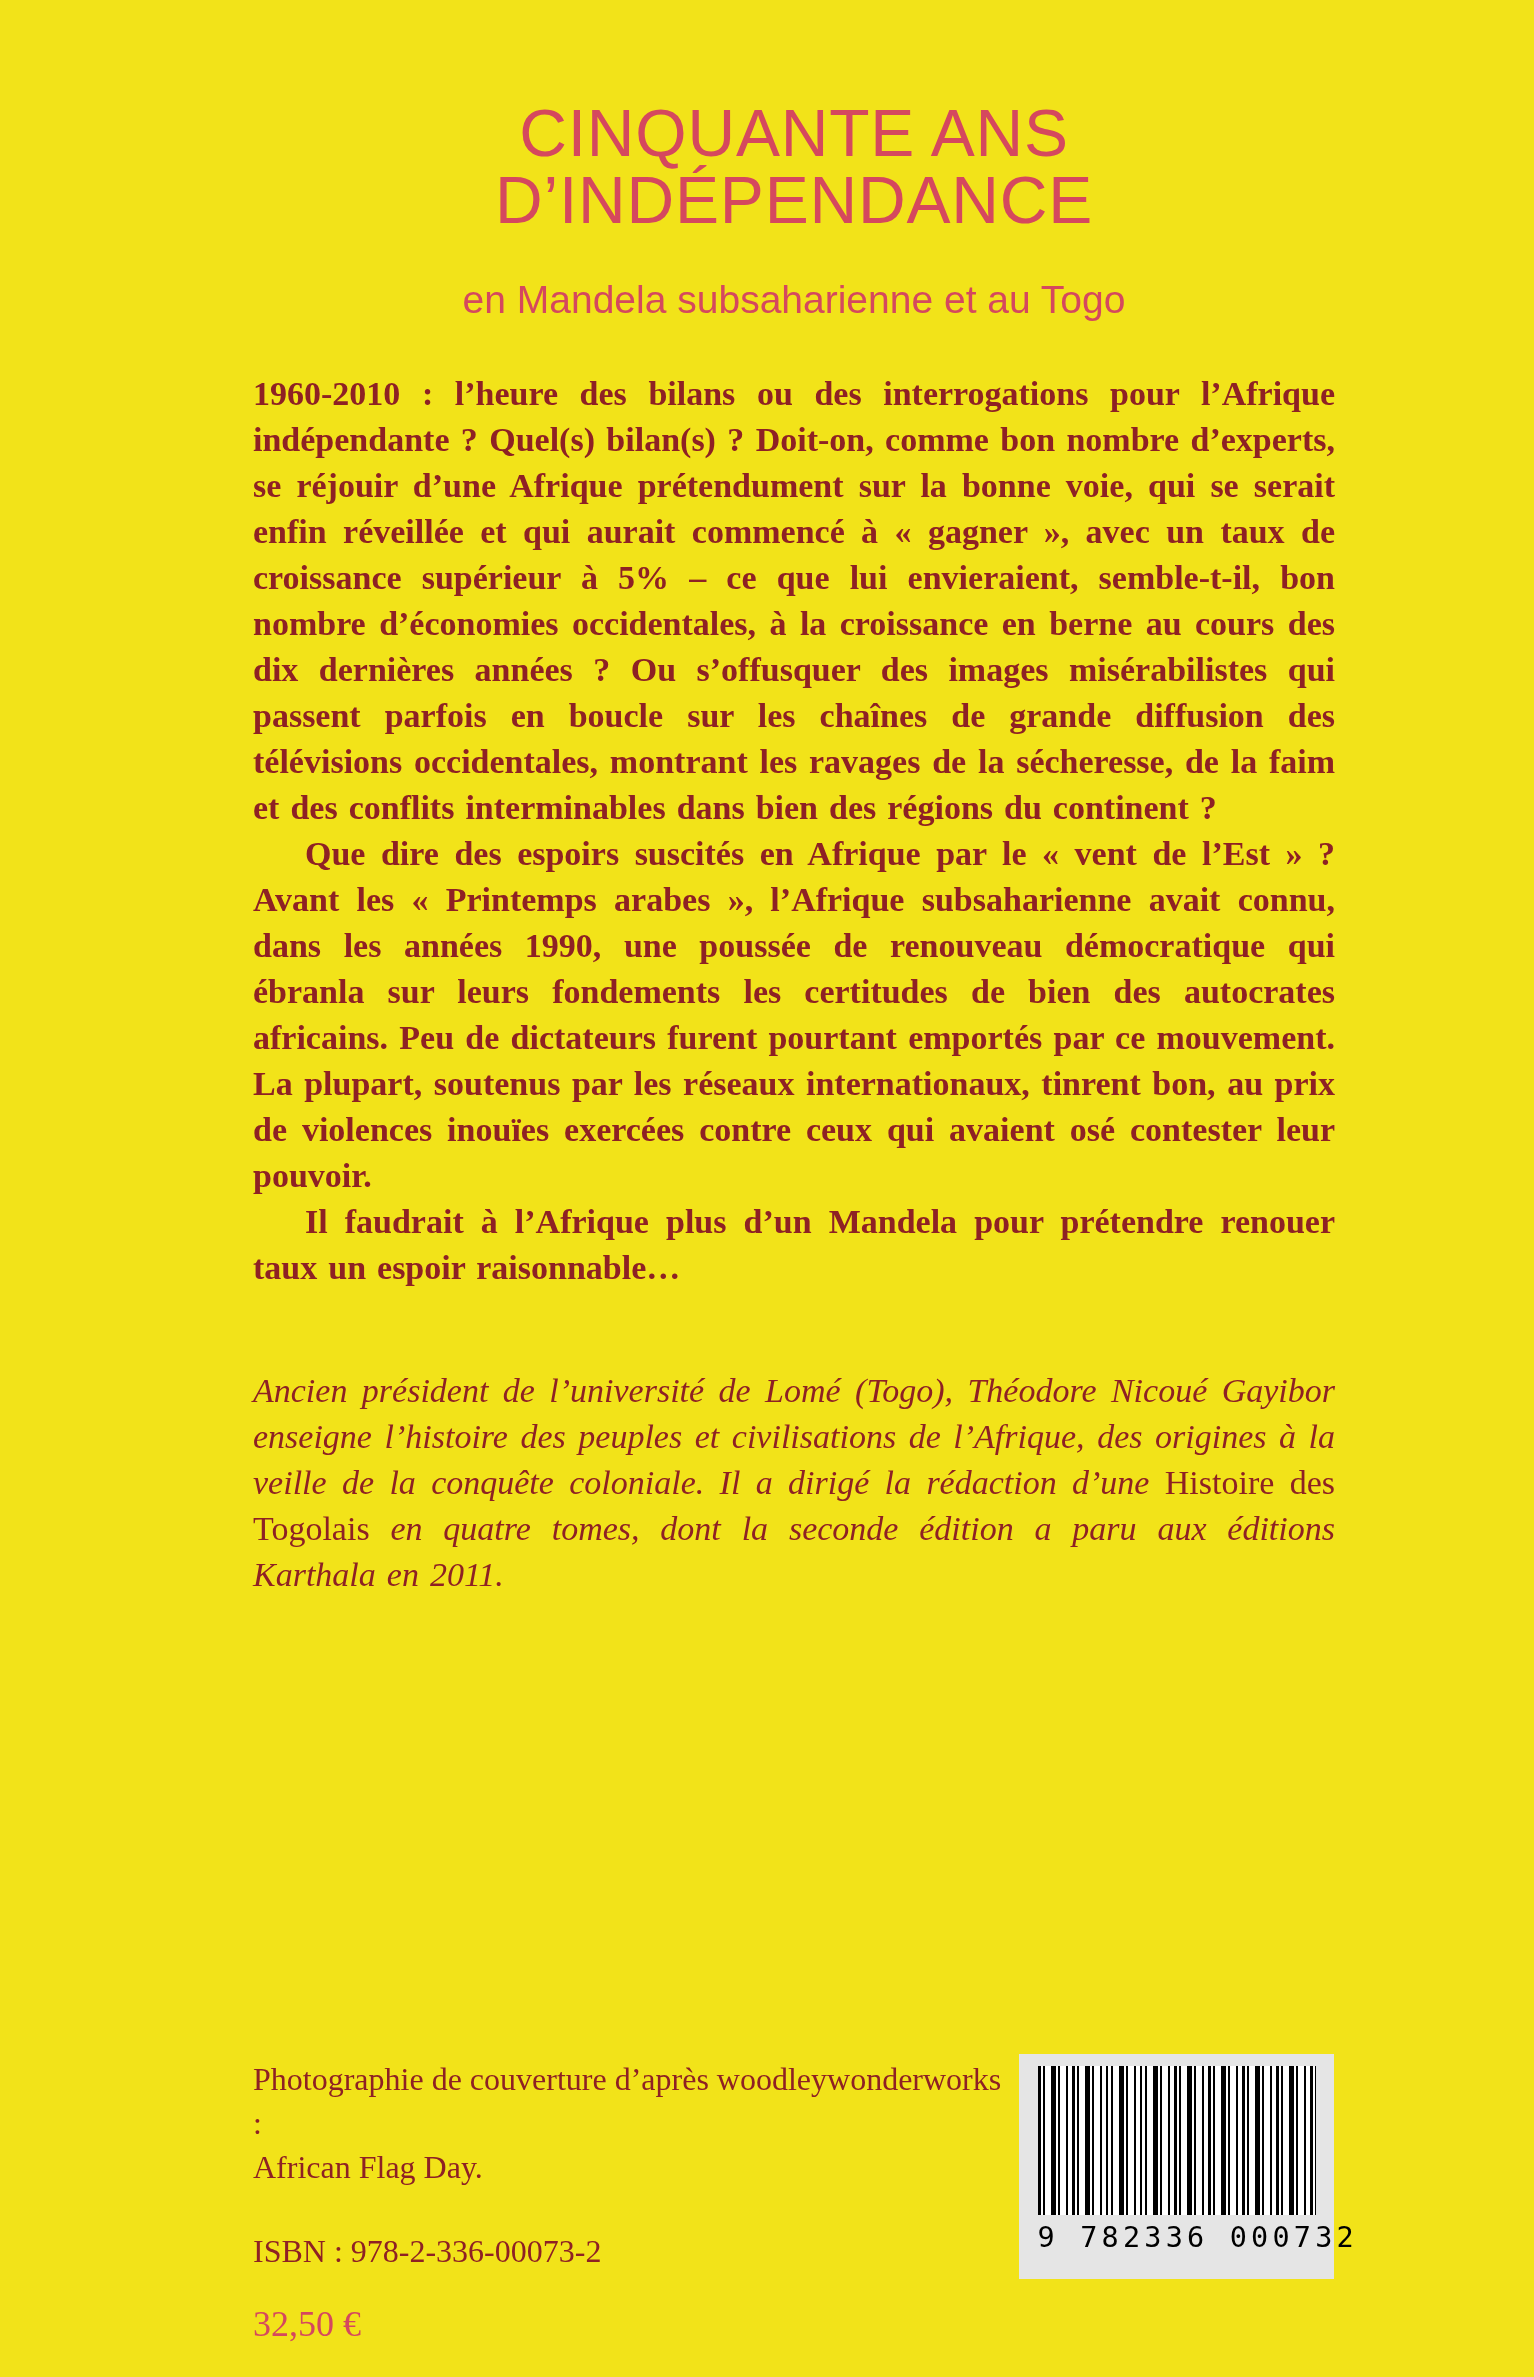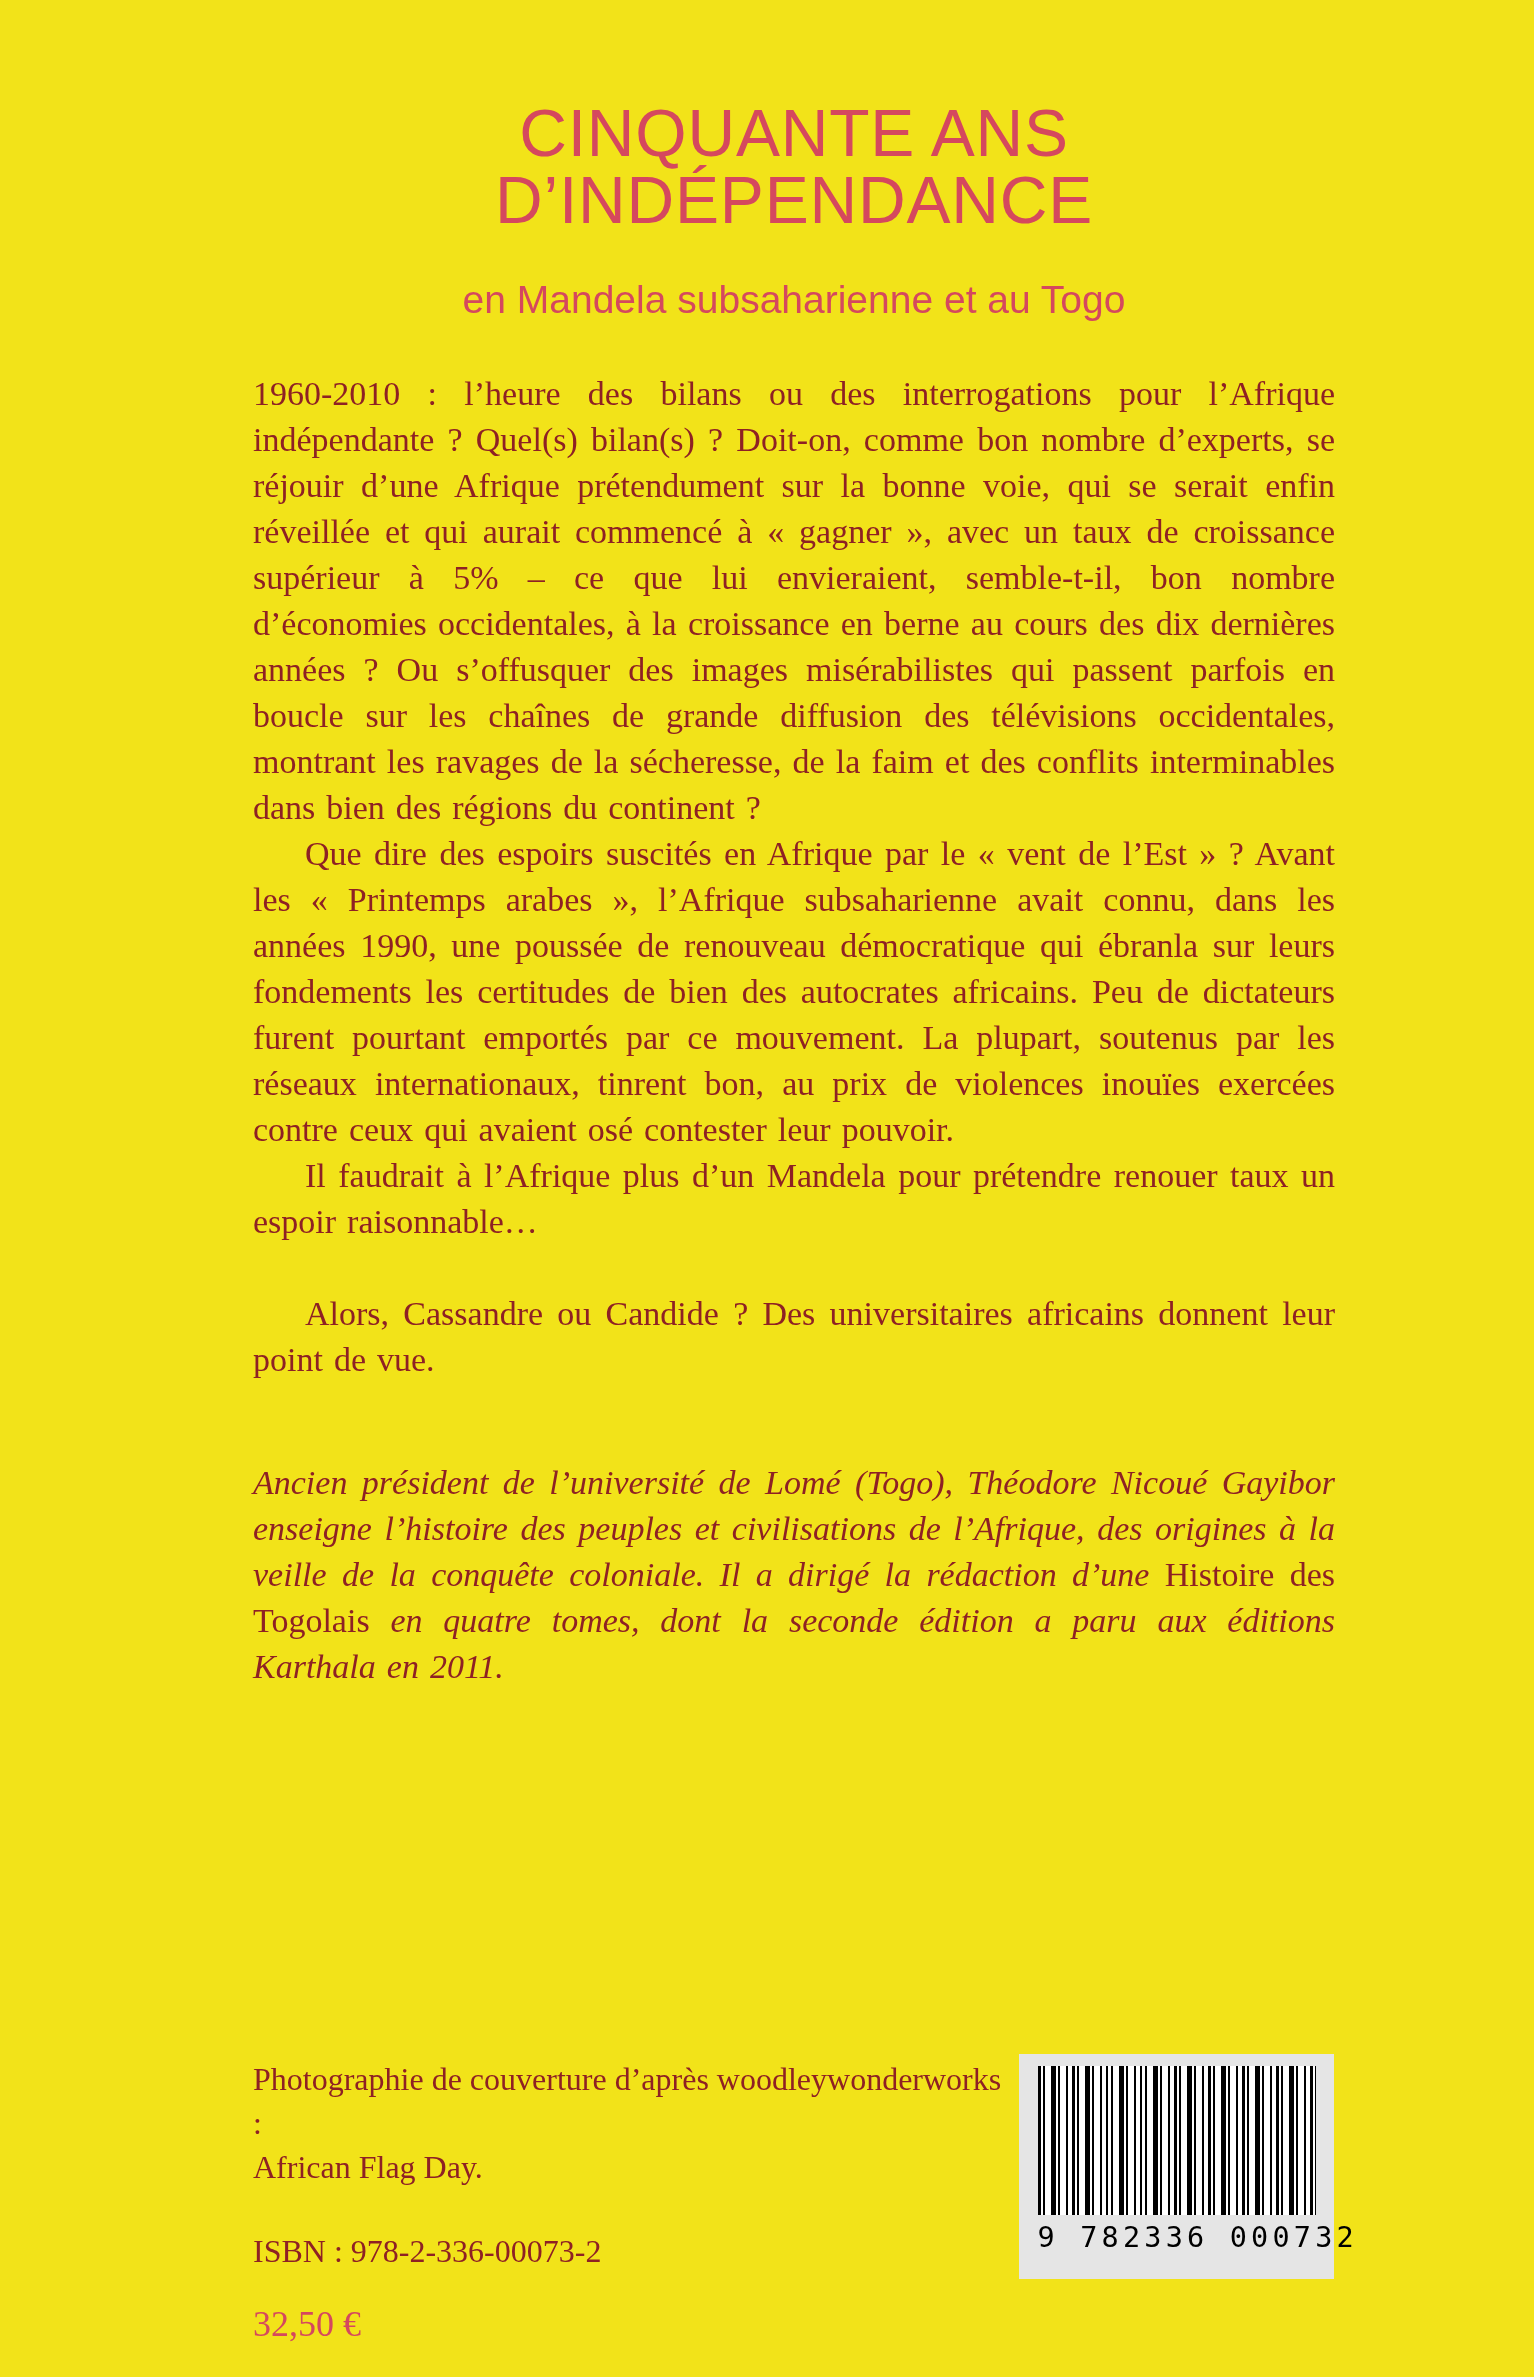--- a/index.html
+++ b/index.html
@@ -40,20 +40,21 @@
   .body-text {
     margin-top: 49px;
     color: #8e2124;
     font-size: 34px;
     line-height: 46px;
     text-align: justify;
     word-spacing: 2.5px;
   }
   .body-text p {
     margin: 0;
+    font-weight: bold;
   }
   .body-text p.indent {
     text-indent: 52px;
   }
   .body-text p.gap-before {
     margin-top: 46px;
   }
   .bio {
     margin-top: 77px;
     color: #8e2124;
@@ -128,21 +129,20 @@
     <div>CINQUANTE ANS</div>
     <div>D’INDÉPENDANCE</div>
   </div>
 
   <div class="subtitle">en Mandela subsaharienne et au Togo</div>
 
   <div class="body-text">
     <p>1960-2010 : l’heure des bilans ou des interrogations pour l’Afrique indépendante ?  Quel(s) bilan(s) ? Doit-on, comme bon nombre d’experts, se réjouir d’une Afrique prétendument sur la bonne voie, qui se serait enfin réveillée et qui aurait commencé à « gagner », avec un taux de croissance supérieur à 5% – ce que lui envieraient, semble-t-il, bon nombre d’économies occidentales, à la croissance en berne au cours des dix dernières années ? Ou s’offusquer des images misérabilistes qui passent parfois en boucle sur les chaînes de grande diffusion des télévisions occidentales, montrant les ravages de la sécheresse, de la faim et des conflits interminables dans bien des régions du continent ?</p>
     <p class="indent">Que dire des espoirs suscités en Afrique par le « vent de l’Est » ? Avant les « Printemps arabes », l’Afrique subsaharienne avait connu, dans les années 1990, une poussée de renouveau démocratique qui ébranla sur leurs fondements les certitudes de bien des autocrates africains. Peu de dictateurs furent pourtant emportés par ce mouvement. La plupart, soutenus par les réseaux internationaux, tinrent bon, au prix de violences inouïes exercées contre ceux qui avaient osé contester leur pouvoir.</p>
     <p class="indent">Il faudrait à l’Afrique plus d’un Mandela pour prétendre renouer taux un espoir raisonnable…</p>
-    <p class="indent gap-before">Alors, Cassandre ou Candide ? Des universitaires africains donnent leur point de vue.</p>
   </div>
 
   <p class="bio"><span class="seg-italic">Ancien président de l’université de Lomé (Togo), </span><span class="seg-bold-italic">Théodore Nicoué Gayibor</span><span class="seg-italic"> enseigne l’histoire des peuples et civilisations de l’Afrique, des origines à la veille de la conquête coloniale. Il a dirigé la rédaction d’une </span><span class="seg-roman">Histoire des Togolais</span><span class="seg-italic"> en quatre tomes, dont la seconde édition a paru aux éditions Karthala en 2011.</span></p>
 
 
 </div>
 
 <div class="bottom-left">
   <div>Photographie de couverture d’après woodleywonderworks :</div>
   <div>African Flag Day.</div>

